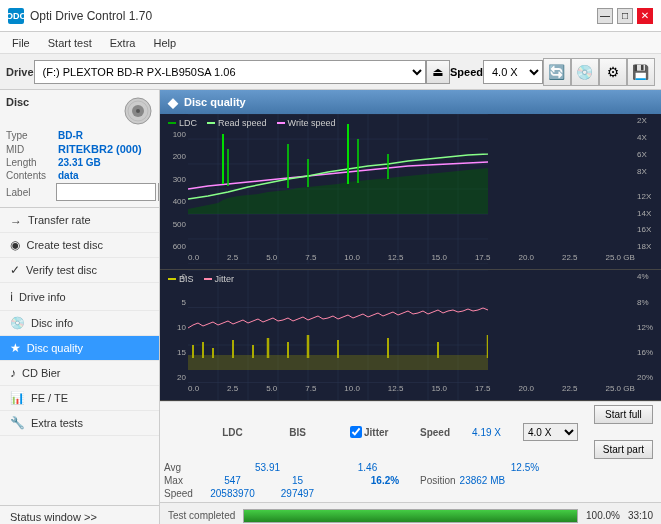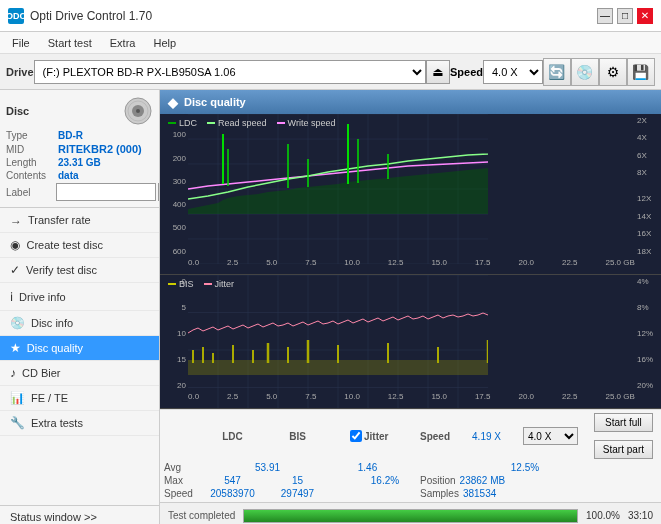--- a/index.html
+++ b/index.html
@@ -87,21 +87,21 @@
       flex-direction: column;
       overflow: hidden;
     }
 
     
     .disc-panel {
       padding: 6px;
       border-bottom: 1px solid #ccc;
     }
     .disc-panel-header {
-      display: flex; align-items: center; justify-content: space-between;
+      display: flex; justify-content: space-between;
       margin-bottom: 4px;
     }
     .disc-panel-title { font-size: 11px; font-weight: bold; color: #333; }
     .disc-icon { width: 30px; height: 30px; }
     .disc-info-row { display: flex; gap: 4px; margin-bottom: 2px; align-items: center; }
     .disc-info-label { color: #666; min-width: 48px; font-size: 10px; }
     .disc-info-value { color: #0066cc; font-size: 10px; font-weight: bold; }
     .label-input-row { display: flex; align-items: center; gap: 2px; margin-top: 2px; }
     .label-input {
       width: 100px; height: 18px;
@@ -640,21 +640,21 @@
           </div>
           <div style="display:flex; align-items:center; gap:4px; flex:1;">
             <span class="stats-col-header">Speed</span>
             <span class="stats-value">4.19 X</span>
             <select style="height:18px; font-size:10px; border:1px solid #999; width:55px;">
               <option>4.0 X</option>
               <option>2.0 X</option>
               <option>8.0 X</option>
             </select>
           </div>
-          <div style="display:flex; flex-direction:column; gap:8px; margin-left:4px;">
+          <div style="display:flex; flex-direction:column; gap:16px; margin-left:4px;">
             <button class="start-btn">Start full</button>
             <button class="start-btn">Start part</button>
           </div>
         </div>
 
         <div style="display:flex; align-items:center; margin-bottom:1px;gap:35px;">
           <div style="width:36px;">
             <span class="stats-label">Avg</span>
           </div>
           <div style="width:65px; text-align:center;">
@@ -673,45 +673,41 @@
           <div style="width:36px;">
             <span class="stats-label">Max</span>
           </div>
           <div style="width:65px; text-align:center;">
             <span class="stats-col">547</span>
           </div>
           <div style="width:65px; text-align:center;">
             <span class="stats-col">15</span>
           </div>
           <div style="width:20px;"></div>
-          <div style="width:70px; text-align:center;">
+          <div style="width:70px; text-align:center;font-weight:bold;">
             <span class="stats-col">16.2%</span>
           </div>
           <div style="display:flex; align-items:center; gap:4px; flex:1;">
             <span class="stats-label">Position</span>
             <span class="stats-col">23862 MB</span>
           </div>
         </div>
 
         <div style="display:flex; align-items:center;">
           <div style="width:36px;">
             <span class="stats-label">Speed</span>
           </div>
           <div style="width:65px; text-align:center;">
             <span class="stats-col">20583970</span>
           </div>
           <div style="width:65px; text-align:center;">
             <span class="stats-col">297497</span>
           </div>
           <div style="width:20px;"></div>
           <div style="width:70px;"></div>
-          <div style="display:flex; align-items:center; gap:4px; flex:1;">
-            <span class="stats-label">Samples</span>
-            <span class="stats-col">381534</span>
-          </div>
         </div>
       </div>
 
       <div class="progress-area">
         <span class="status-label">Test completed</span>
         <div class="progress-bar-container">
           <div class="progress-bar-fill" style="width:100%;"></div>
         </div>
         <span class="progress-label">100.0%</span>
         <span class="time-label">33:10</span>

